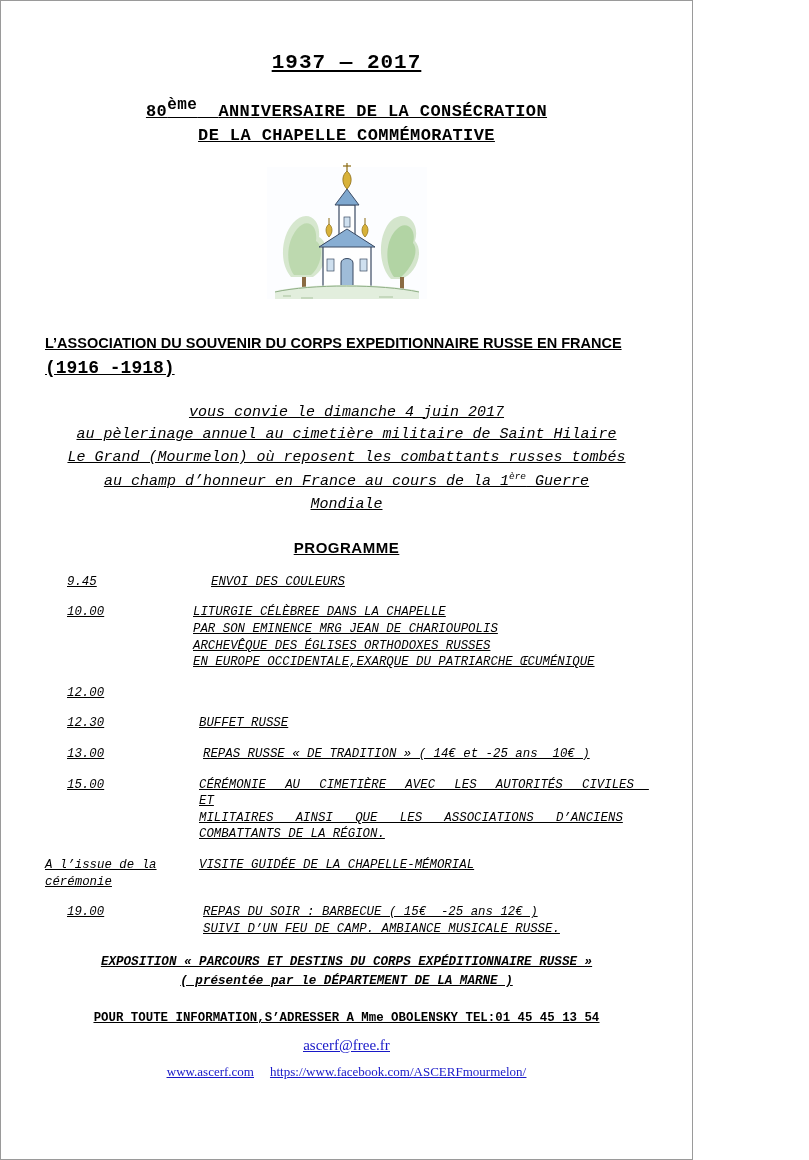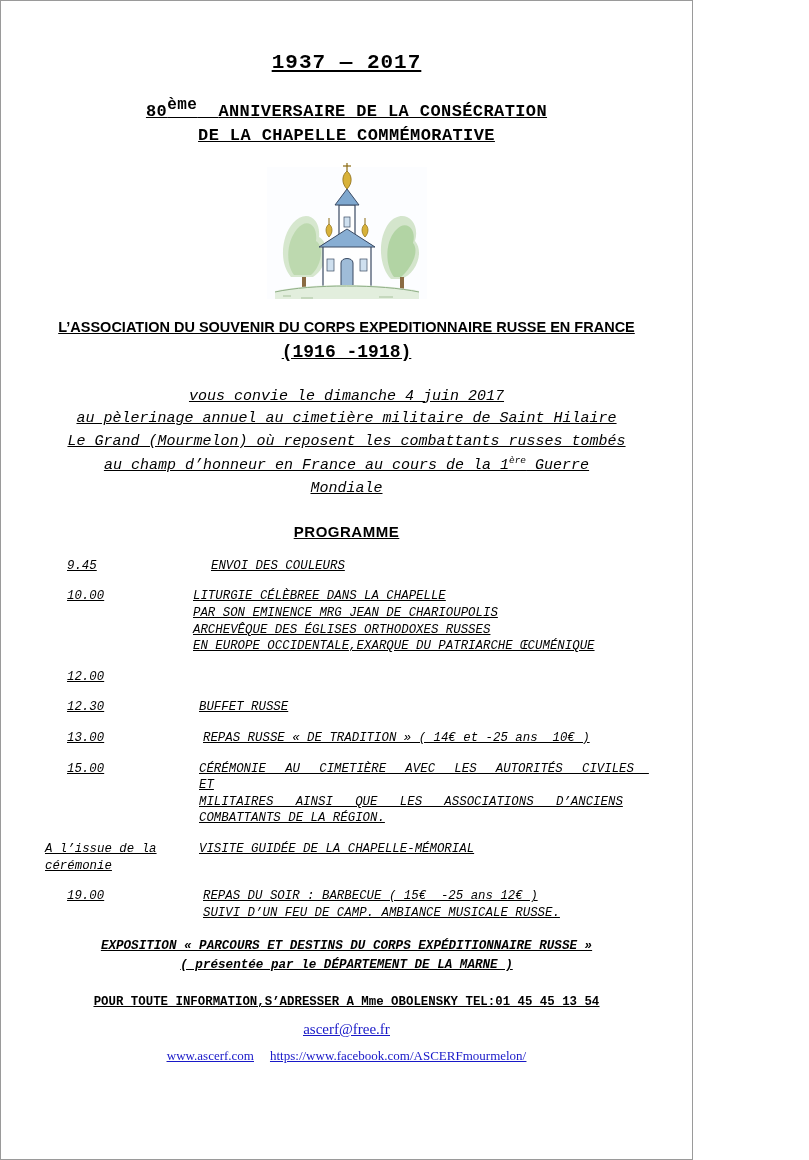--- a/index.html
+++ b/index.html
@@ -56,25 +56,24 @@
   }
   .illus {
     width: 172px;
     height: 152px;
     position: relative;
     background: #fdfdfd;
   }
 
   
   .assoc {
-    text-align: center;
     font-family: "Liberation Sans", sans-serif;
     font-weight: bold;
     font-size: 14.5px;
-    margin-top: 6px;
+    margin-top: 22px;
     line-height: 1.5;
   }
   .assoc .line2 {
     font-family: "Liberation Mono", monospace;
     font-size: 18px;
   }
 
   
   .invite {
     font-family: "Liberation Mono", monospace;

